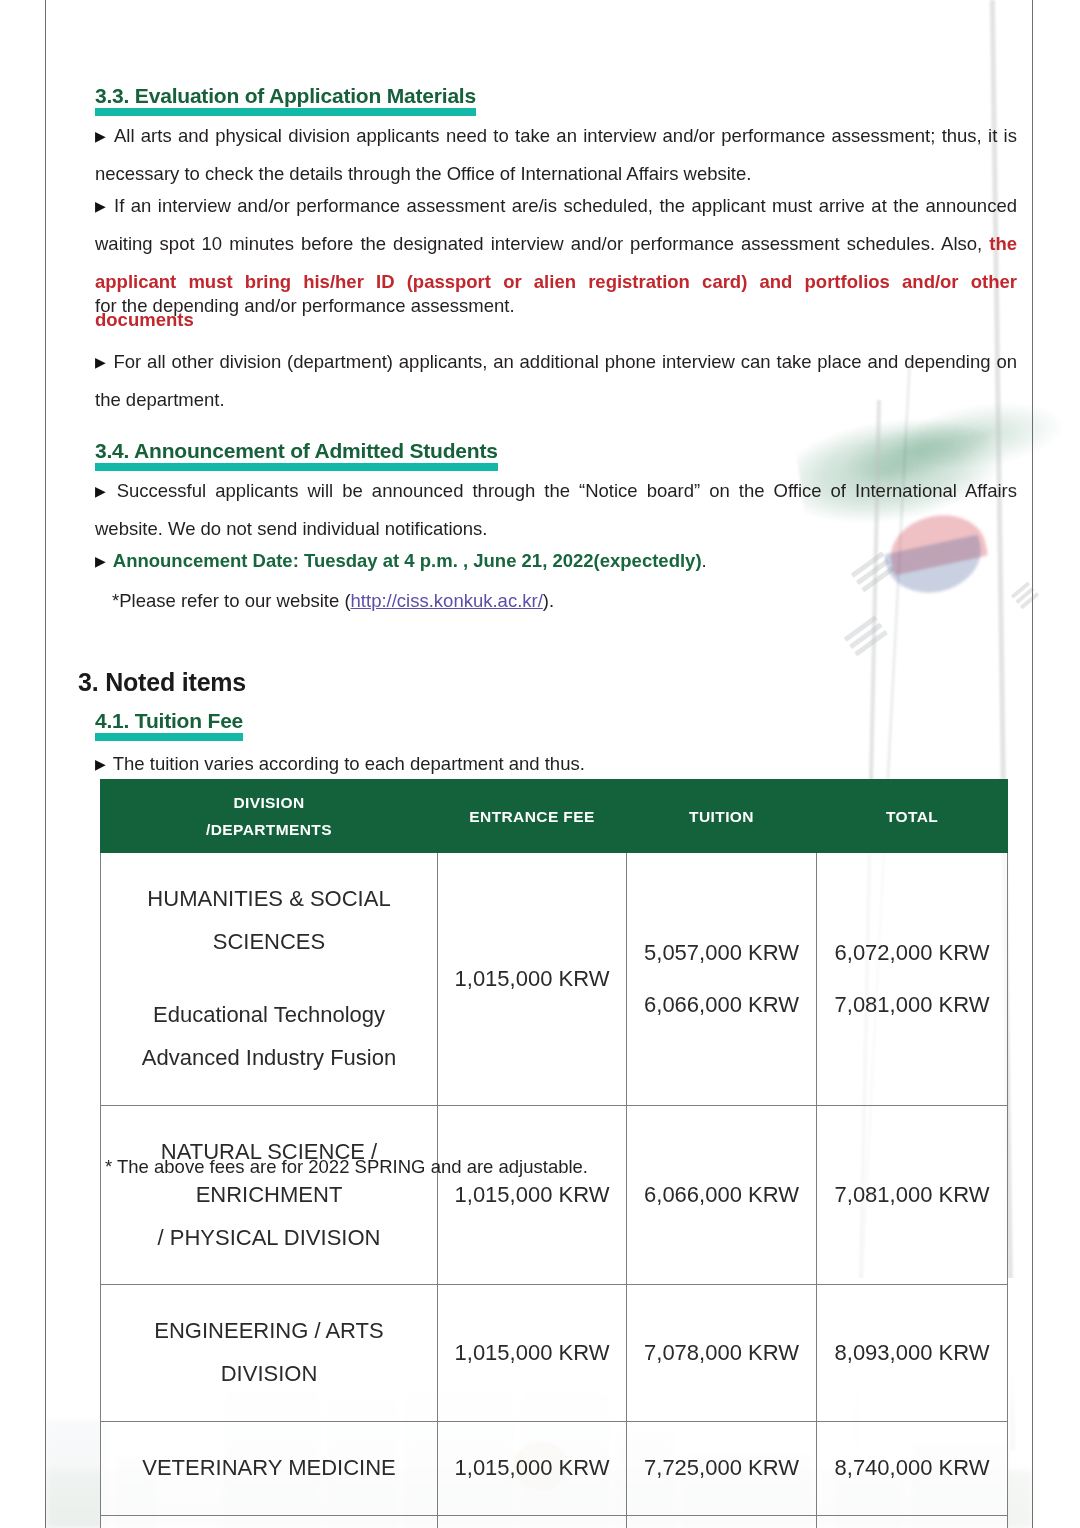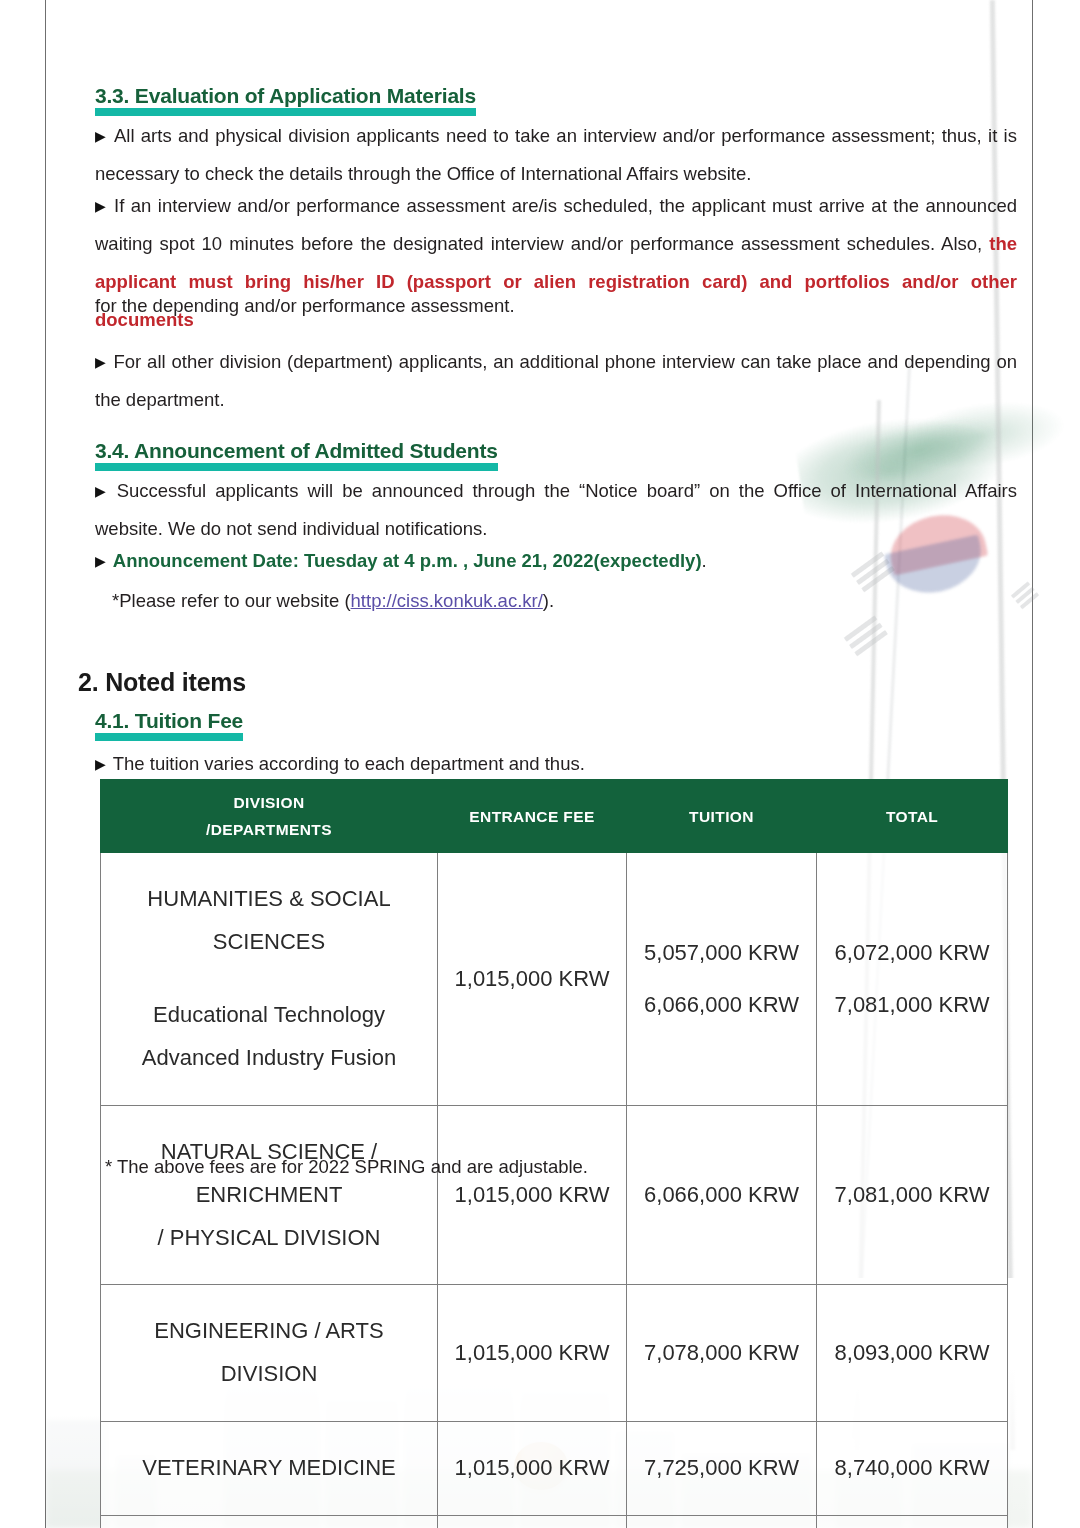--- a/index.html
+++ b/index.html
@@ -250,21 +250,21 @@
   </div>
 
   <div class="p" style="position:absolute; left:95px; top:542px; width:922px; text-align:left;">
     <span class="arrow">▶</span><span class="grn">Announcement Date: Tuesday at 4 p.m. , June 21, 2022(expectedly)</span><span>.</span>
   </div>
 
   <div class="p" style="position:absolute; left:112px; top:582px; width:922px; text-align:left;">
     <span>*Please refer to our website (</span><a class="lnk" href="#">http://ciss.konkuk.ac.kr/</a><span>).</span>
   </div>
 
-  <h2 class="big" style="position:absolute; left:78px; top:668px;">2. Noted items</h2>
+  <h2 class="big" style="position:absolute; left:78px; top:668px;">3. Noted items</h2>
 
   <div style="position:absolute; left:95px; top:709px;">
     <div class="sec-head">4.1. Tuition Fee</div>
   </div>
 
   <div class="p" style="position:absolute; left:95px; top:745px; width:922px; text-align:left;">
     <span class="arrow">▶</span><span>The tuition varies according to each department and thus.</span>
   </div>
 
   <div style="position:absolute; left:100px; top:779px;">

